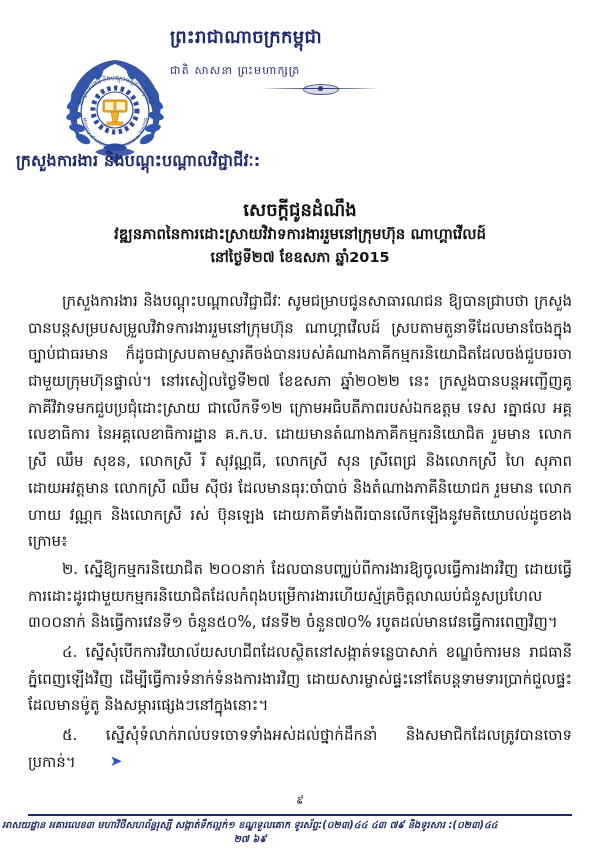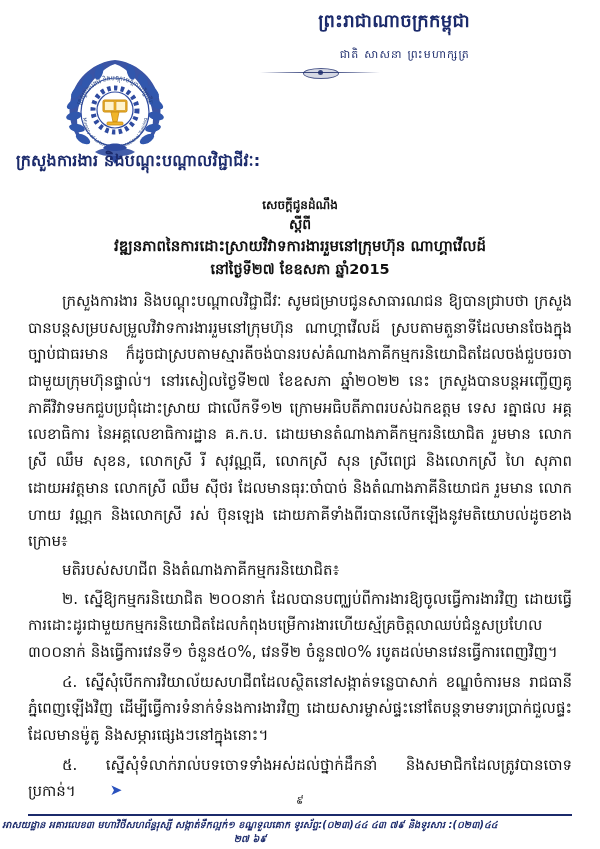--- a/index.html
+++ b/index.html
@@ -22,23 +22,23 @@
   }
 
   
   .header {
     position: relative;
     height: 140px;
   }
   .national-title-block {
     position: absolute;
     left: 170px;
-    top: 10px;
+    top: 26px;
     width: 300px;
-    text-align: right;
+    text-align: left;
   }
   .kingdom-line {
     color: #1b2a6b;
     font-size: 18px;
     font-weight: bold;
     letter-spacing: .3px;
     line-height: 1.25;
   }
   .motto-line {
     color: #1b2a6b;
@@ -110,21 +110,21 @@
   
   .title-block {
     position: absolute;
     left: 0;
     top: 196px;
     width: 600px;
     text-align: center;
     color: #111111;
   }
   .doc-title {
-    font-size: 12px;
+    font-size: 18px;
     font-weight: bold;
     line-height: 1.5;
   }
   .doc-subtitle-about {
     font-size: 14px;
     font-weight: bold;
     line-height: 1.5;
   }
   .doc-topic {
     font-size: 15px;
@@ -274,30 +274,28 @@
         <span class="knot"></span>
         <span class="knot-dot"></span>
       </div>
     </div>
   </div>
 
   <div class="ministry-line">ក្រសួងការងារ និងបណ្ដុះបណ្ដាលវិជ្ជាជីវៈ:</div>
 
   <div class="title-block">
     <div class="doc-title">សេចក្តីជូនដំណឹង</div>
-    <div class="doc-subtitle-about">ស្តីពី</div>
     <div class="doc-topic">វឌ្ឍនភាពនៃការដោះស្រាយវិវាទការងាររួមនៅក្រុមហ៊ុន ណាហ្គាវើលដ៍</div>
     <div class="doc-date">នៅថ្ងៃទី២៧ ខែឧសភា ឆ្នាំ2015</div>
   </div>
 
   <div class="body-area">
 
     <p class="para-lead">ក្រសួងការងារ និងបណ្ដុះបណ្ដាលវិជ្ជាជីវៈ សូមជម្រាបជូនសាធារណជន ឱ្យបានជ្រាបថា ក្រសួងបានបន្តសម្របសម្រួលវិវាទការងាររួមនៅក្រុមហ៊ុន ណាហ្គាវើលដ៍ ស្របតាមតួនាទីដែលមានចែងក្នុងច្បាប់ជាធរមាន ក៏ដូចជាស្របតាមស្មារតីចង់បានរបស់គំណាងភាគីកម្មករនិយោជិតដែលចង់ជួបចរចាជាមួយក្រុមហ៊ុនផ្ទាល់។ នៅរសៀលថ្ងៃទី២៧ ខែឧសភា ឆ្នាំ២០២២ នេះ ក្រសួងបានបន្តអញ្ជើញគូភាគីវិវាទមកជួបប្រជុំដោះស្រាយ ជាលើកទី១២ ក្រោមអធិបតីភាពរបស់ឯកឧត្តម ទេស រត្នាផល អគ្គលេខាធិការ នៃអគ្គលេខាធិការដ្ឋាន គ.ក.ប. ដោយមានតំណាងភាគីកម្មករនិយោជិត រួមមាន លោកស្រី ឈឹម សុខន, លោកស្រី រី សុវណ្ណធី, លោកស្រី សុន ស្រីពេជ្រ និងលោកស្រី ហៃ សុភាព ដោយអវត្តមាន លោកស្រី ឈឹម ស៊ីថរ ដែលមានធុរៈចាំបាច់ និងតំណាងភាគីនិយោជក រួមមាន លោក ហាយ វណ្ណក និងលោកស្រី រស់ ប៊ុនឡេង ដោយភាគីទាំងពីរបានលើកឡើងនូវមតិយោបល់ដូចខាងក្រោម៖</p>
 
-    <p class="list-intro">មតិរបស់សហជីព និងតំណាងភាគីកម្មករនិយោជិត៖</p>
 
 
     <p class="numbered">
       <span>២.</span>
       <span>ស្នើឱ្យកម្មករនិយោជិត ២០០នាក់ ដែលបានបញ្ឈប់ពីការងារឱ្យចូលធ្វើការងារវិញ ដោយធ្វើការដោះដូរជាមួយកម្មករនិយោជិតដែលកំពុងបម្រើការងារហើយស្ម័គ្រចិត្តលាឈប់ជំនួសប្រហែល ៣០០នាក់ និងធ្វើការវេនទី១ ចំនួន៥០%, វេនទី២ ចំនួន៧០% របូតដល់មានវេនធ្វើការពេញវិញ។</span>
     </p>
 
 
     <p class="numbered">
       <span>៤.</span>

